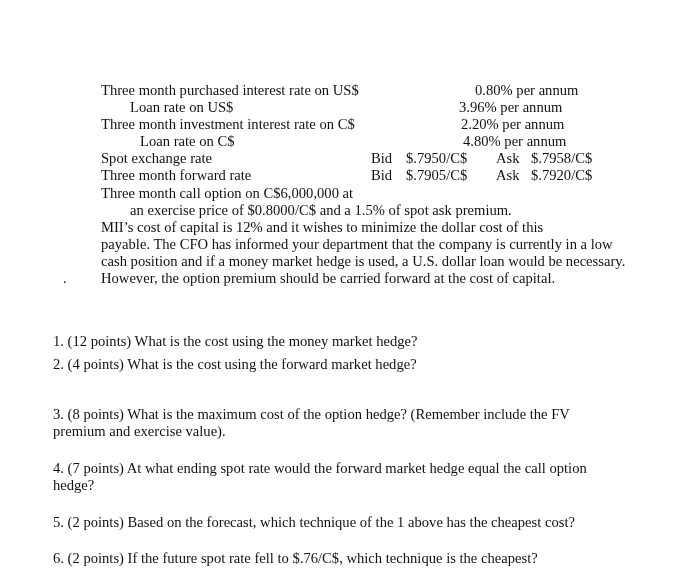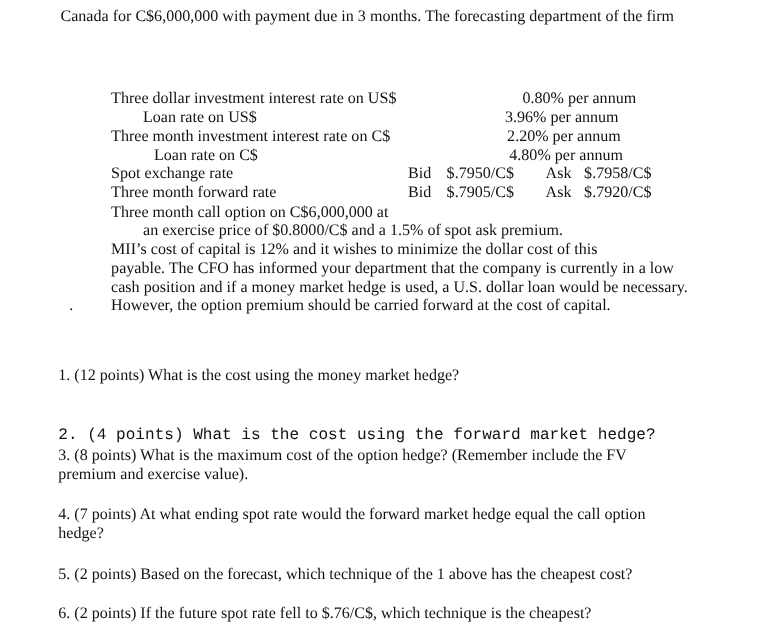--- a/index.html
+++ b/index.html
@@ -10,24 +10,23 @@
     }
     .abs { position: absolute; white-space: nowrap; line-height: 16px; }
     .intro { left: 55px; top: 7px; width: 630px; }
     .intro div { line-height: 17.5px; white-space: nowrap; }
     .q { position: absolute; left: 53px; white-space: nowrap; line-height: 16px; }
   </style>
 </head>
 <body>
 
 <div class="abs intro">
-  <div>Canada  for C$6,000,000 with payment due in 3 months. The forecasting department of the firm</div>
 </div>
 
-<div class="abs" style="left:101px; top:82px;">Three dollar investment interest rate on US$</div>
+<div class="abs" style="left:101px; top:82px;">Three month purchased interest rate on US$</div>
 <div class="abs" style="left:459px; top:82px;margin-left:16px;">0.80% per annum</div>
 <div class="abs" style="left:130px; top:99px;">Loan rate on US$</div>
 <div class="abs" style="left:459px; top:99px;">3.96% per annum</div>
 <div class="abs" style="left:101px; top:116px;">Three month investment interest rate on C$</div>
 <div class="abs" style="left:461px; top:116px;">2.20% per annum</div>
 <div class="abs" style="left:140px; top:133px;">Loan rate on C$</div>
 <div class="abs" style="left:463px; top:133px;">4.80% per annum</div>
 
 <div class="abs" style="left:101px; top:150px;">Spot exchange rate</div>
 <div class="abs" style="left:371px; top:150px;">Bid</div>
@@ -43,19 +42,19 @@
 
 <div class="abs" style="left:101px; top:185px;">Three month call option on C$6,000,000 at</div>
 <div class="abs" style="left:130px; top:202px;">an exercise price of $0.8000/C$ and a 1.5% of spot ask premium.</div>
 <div class="abs" style="left:101px; top:219px;">MII’s cost of capital is 12% and it wishes to minimize the dollar cost of this</div>
 <div class="abs" style="left:101px; top:236px;">payable.  The CFO has informed your department that the company is currently in a low</div>
 <div class="abs" style="left:101px; top:253px;">cash position and if a money market hedge is used, a U.S. dollar loan would be necessary.</div>
 <div class="abs" style="left:63px; top:270px;">.</div>
 <div class="abs" style="left:101px; top:270px;">However, the option premium should be carried forward at the cost of capital.</div>
 
 <div class="q" style="top:333px;">1.  (12 points) What is the cost using the money market hedge?</div>
-<div class="q" style="top:388px;font-family:Liberation Mono, monospace;">2.  (4 points) What is the cost using the forward market hedge?</div>
+<div class="q" style="top:356px;">2.  (4 points) What is the cost using the forward market hedge?</div>
 <div class="q" style="top:406px;text-align:right;">3.  (8 points) What is the maximum cost of the option hedge? (Remember include the FV</div>
 <div class="q" style="top:423px;">premium and exercise value).</div>
 <div class="q" style="top:460px;">4.  (7 points)  At what ending spot rate would the forward market hedge equal the call option</div>
 <div class="q" style="top:477px;">hedge?</div>
 <div class="q" style="top:514px;">5.  (2 points)  Based on the forecast, which technique of the 1 above has the cheapest cost?</div>
 <div class="q" style="top:550px;">6. (2 points) If the future spot rate fell to $.76/C$, which technique is the cheapest?</div>
 
 </body></html>

